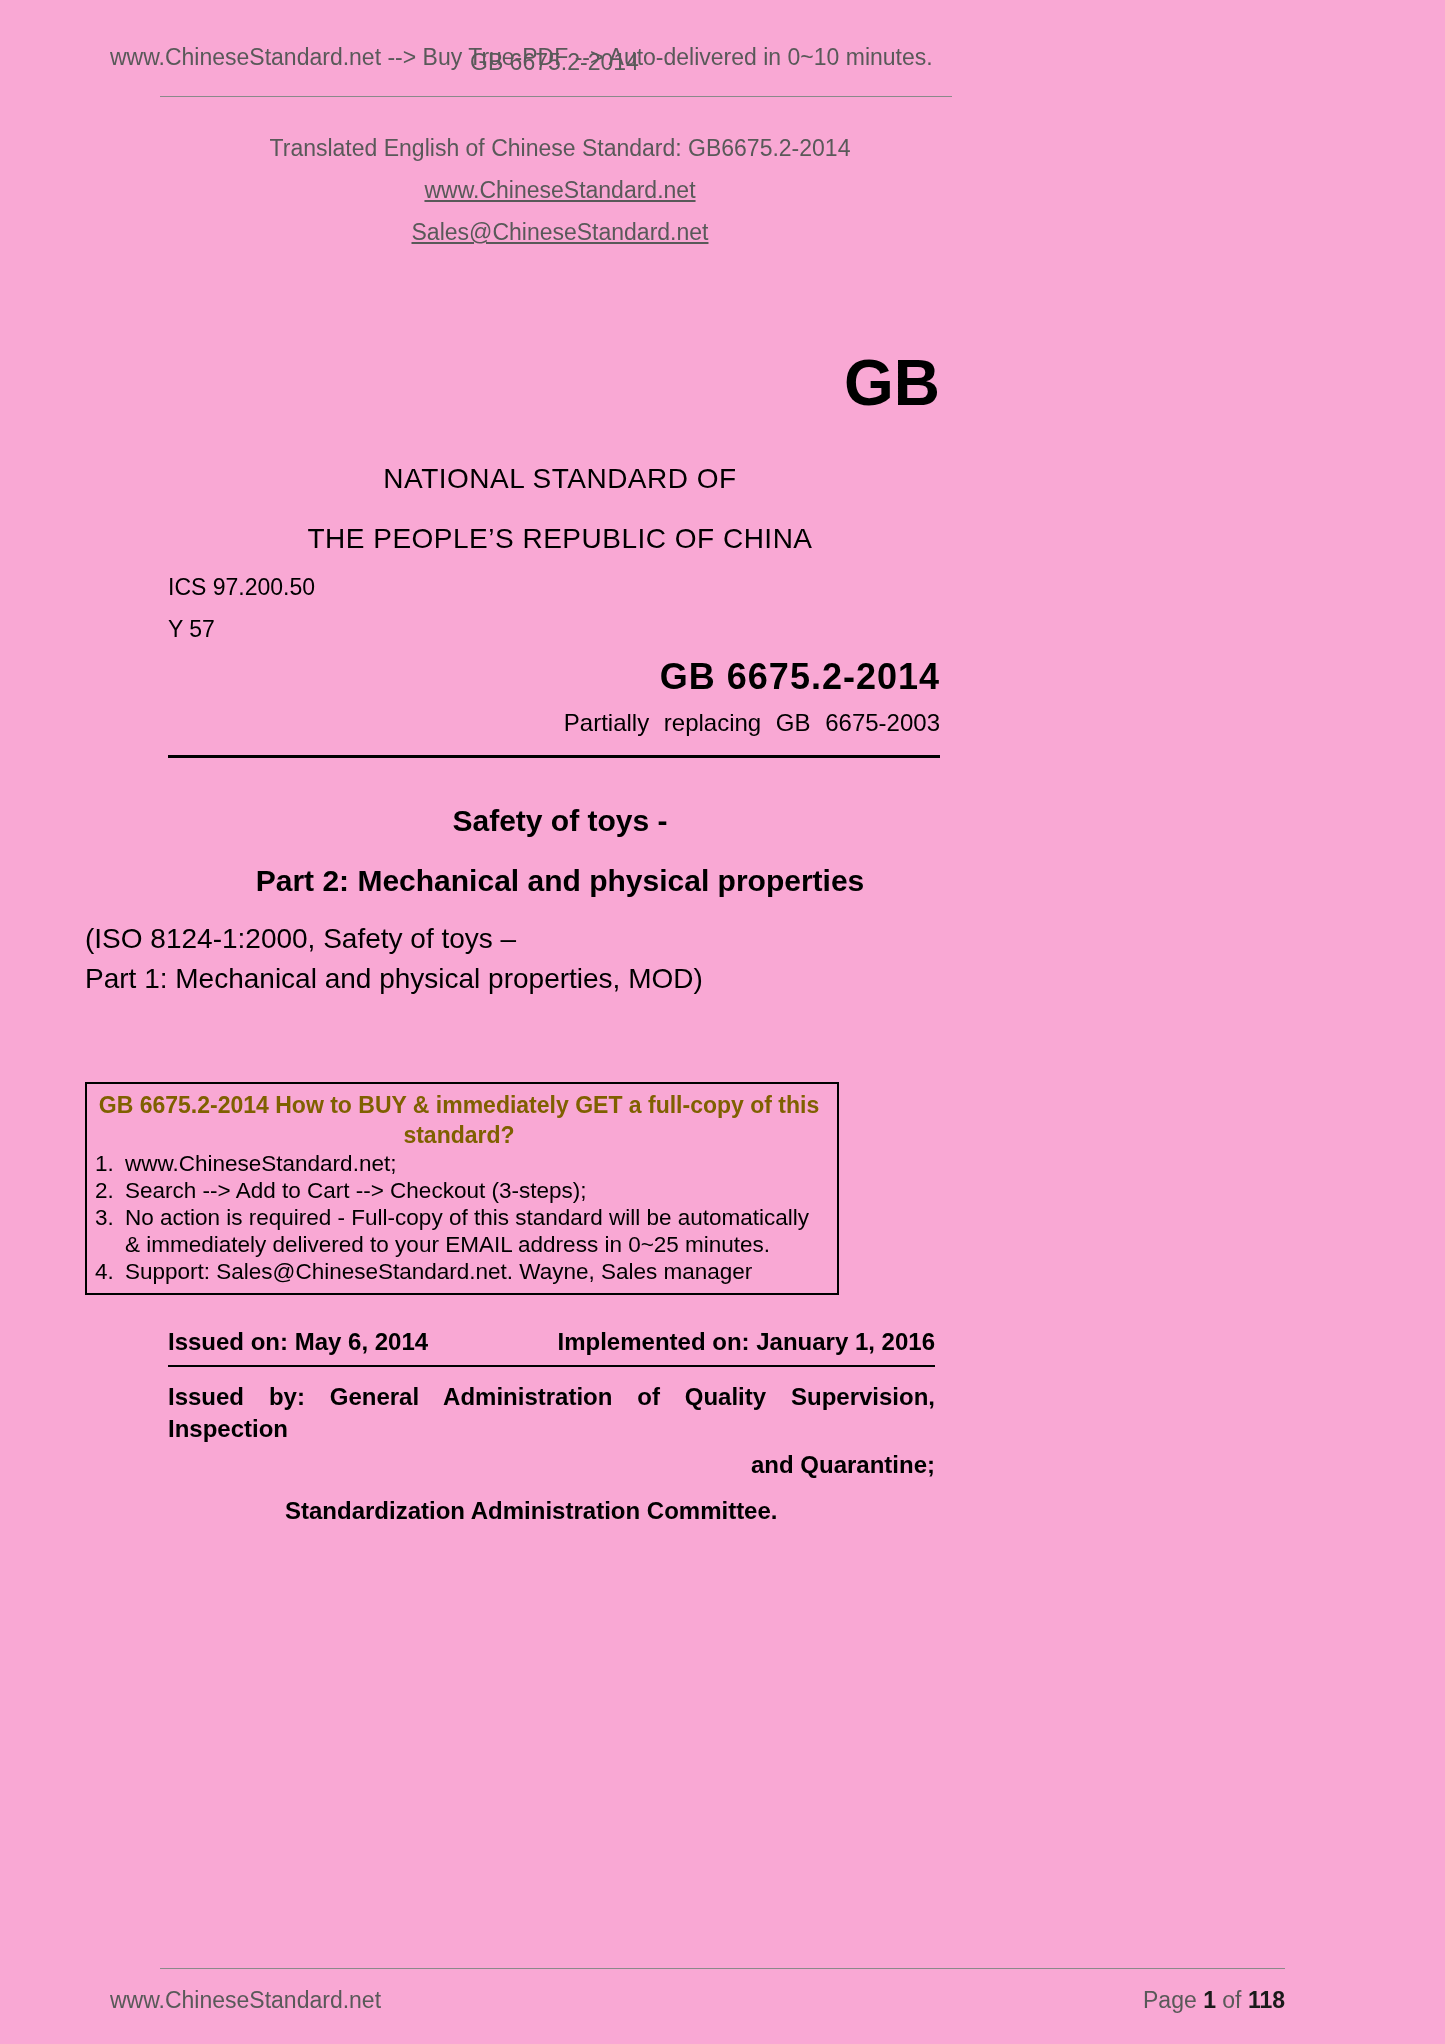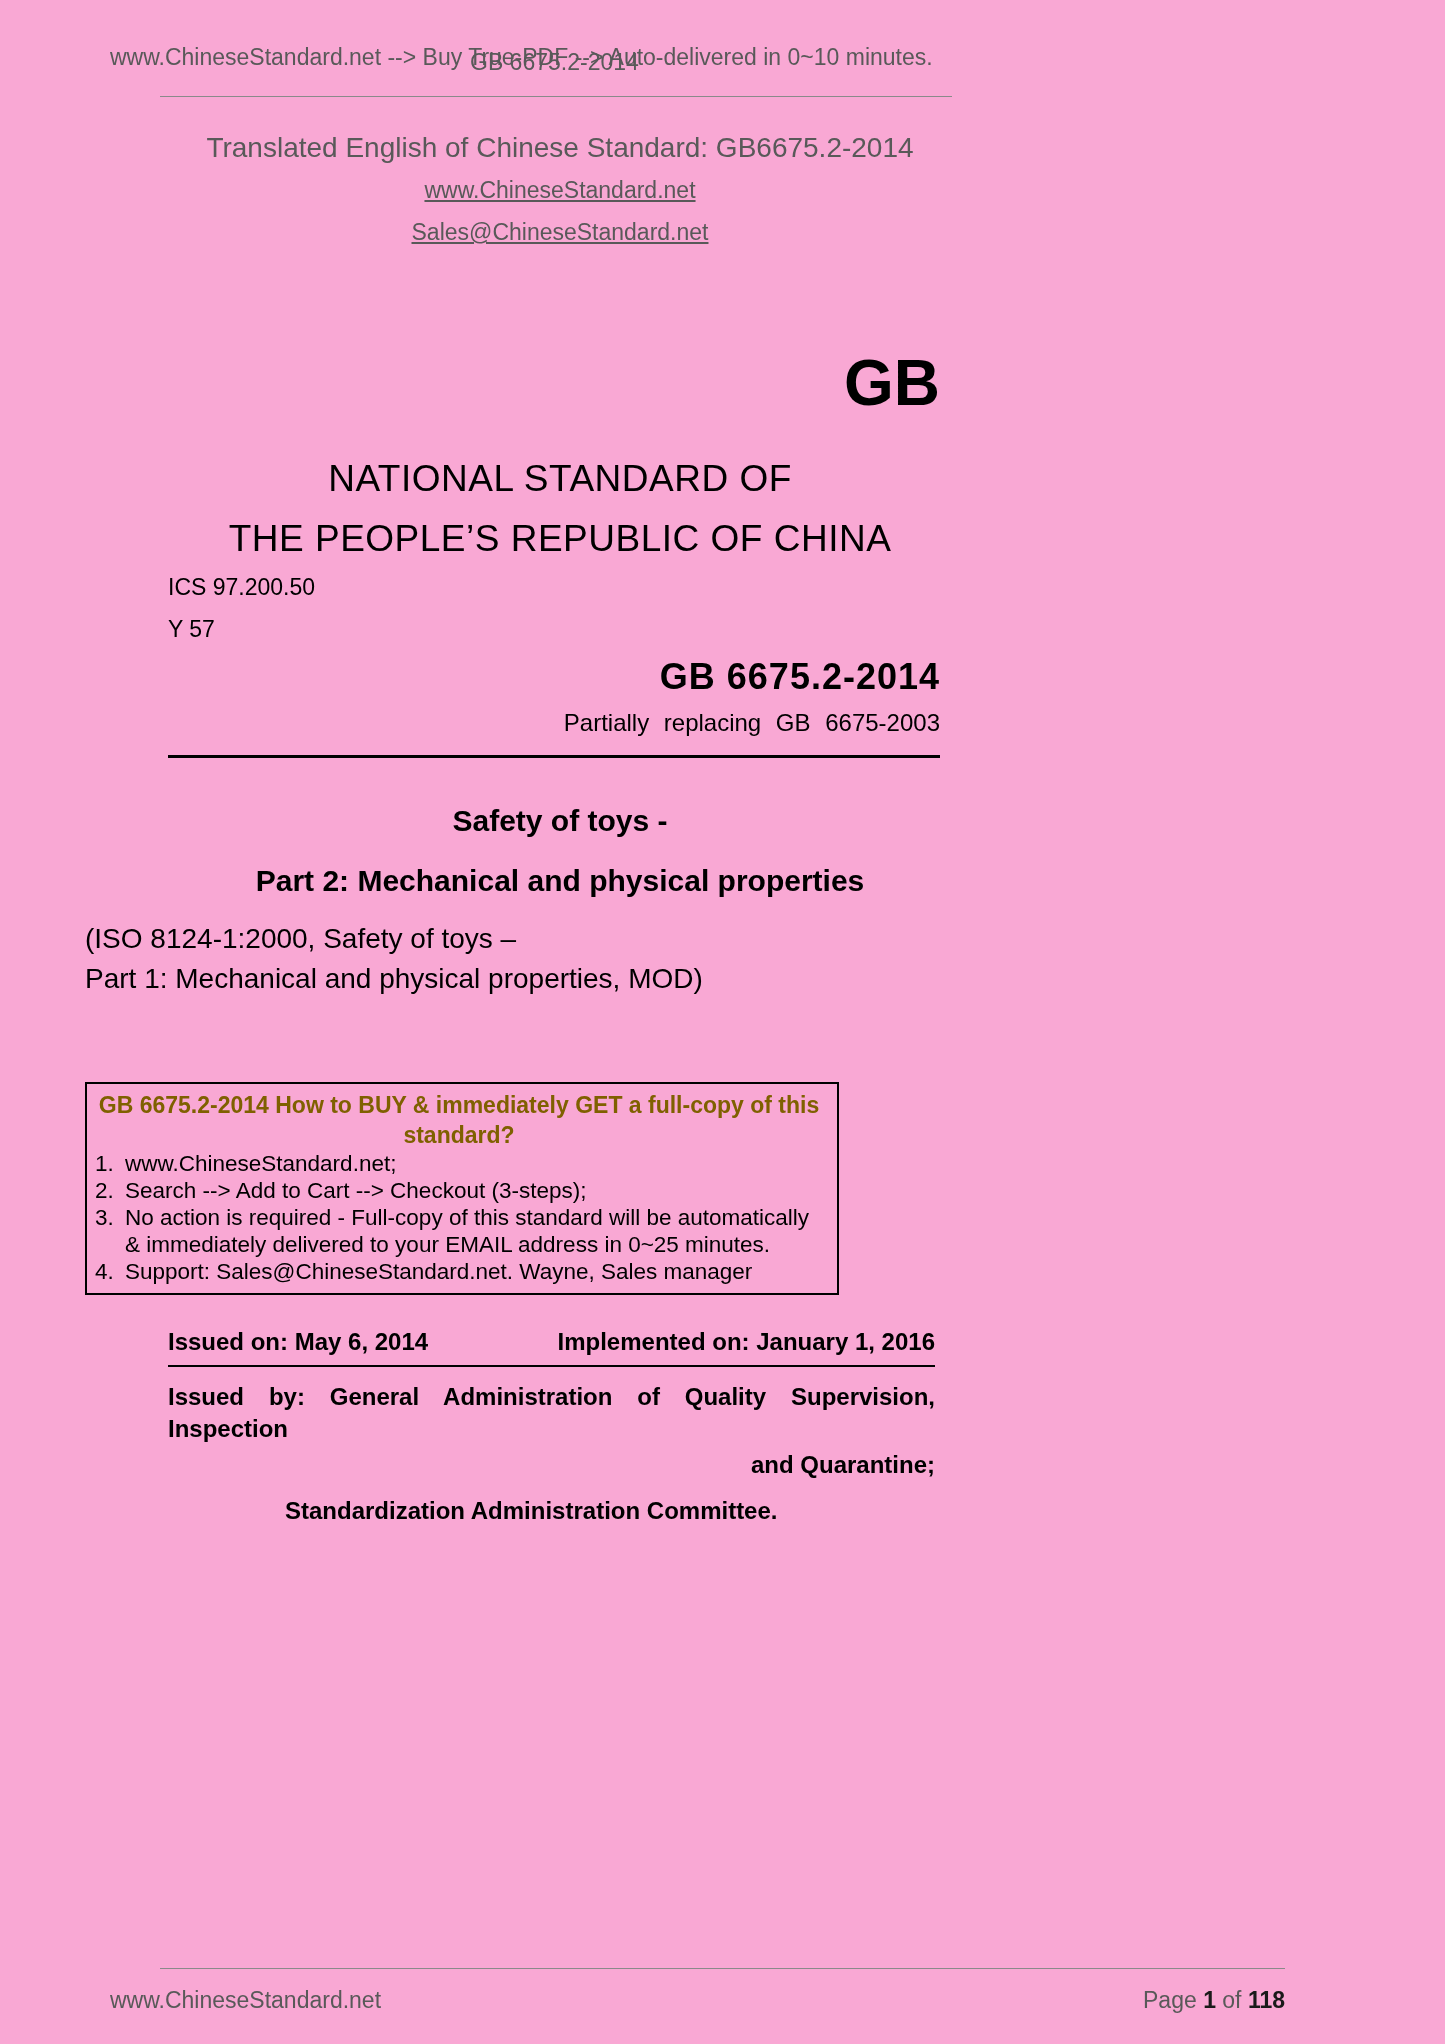--- a/index.html
+++ b/index.html
@@ -41,21 +41,21 @@
   }
   
   .content {
     position: relative;
     margin-left: 85px;
     width: 950px;
   }
   .translated {
     margin-top: 36px;
     text-align: center;
-    font-size: 28px;
+    font-size: 23px;
     line-height: 30px;
     color: #595959;
   }
   .center-link {
     display: block;
     margin-top: 12px;
     text-align: center;
     font-size: 23px;
     line-height: 30px;
     color: #595959;
@@ -66,21 +66,21 @@
     margin-top: 100px;
     margin-right: 95px;
     text-align: right;
     font-size: 64px;
     line-height: 72px;
     font-weight: bold;
     color: #000;
   }
   .national {
     text-align: center;
-    font-size: 37px;
+    font-size: 28px;
     line-height: 36px;
     letter-spacing: 0.5px;
     color: #000;
   }
   .national-1 { margin-top: 42px; }
   .national-2 { margin-top: 24px; }
   .ics {
     margin-top: 16px;
     margin-left: 83px;
     font-size: 23px;

